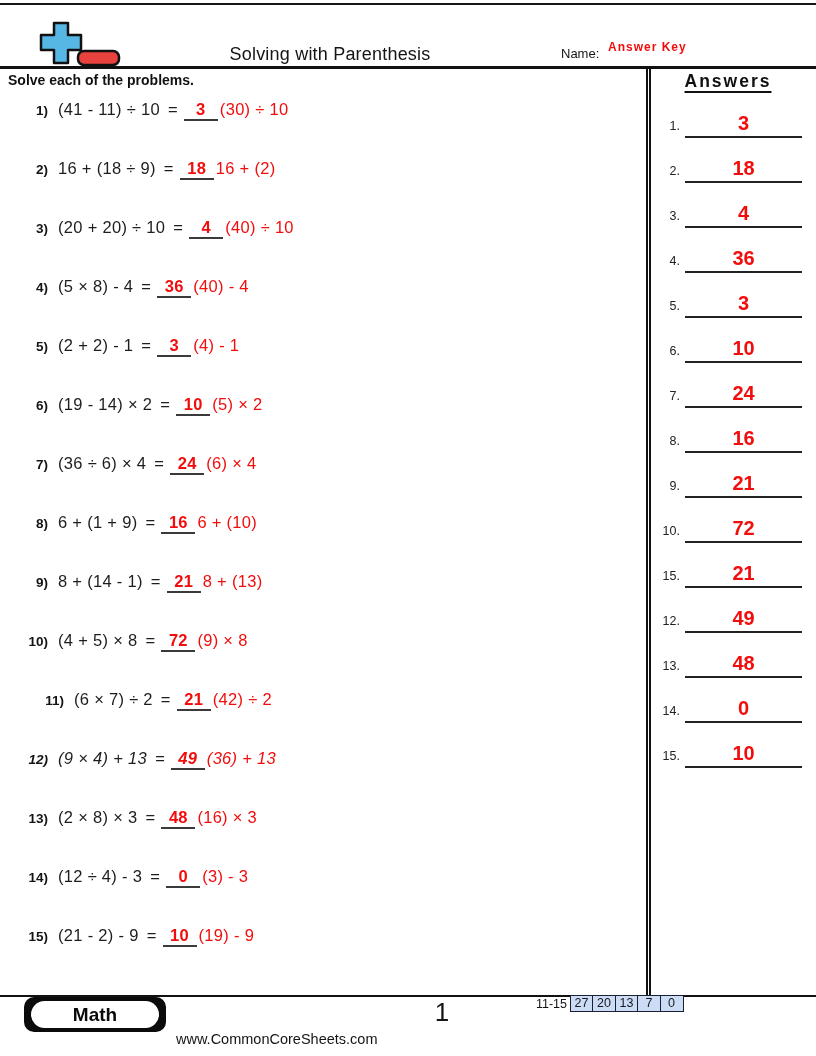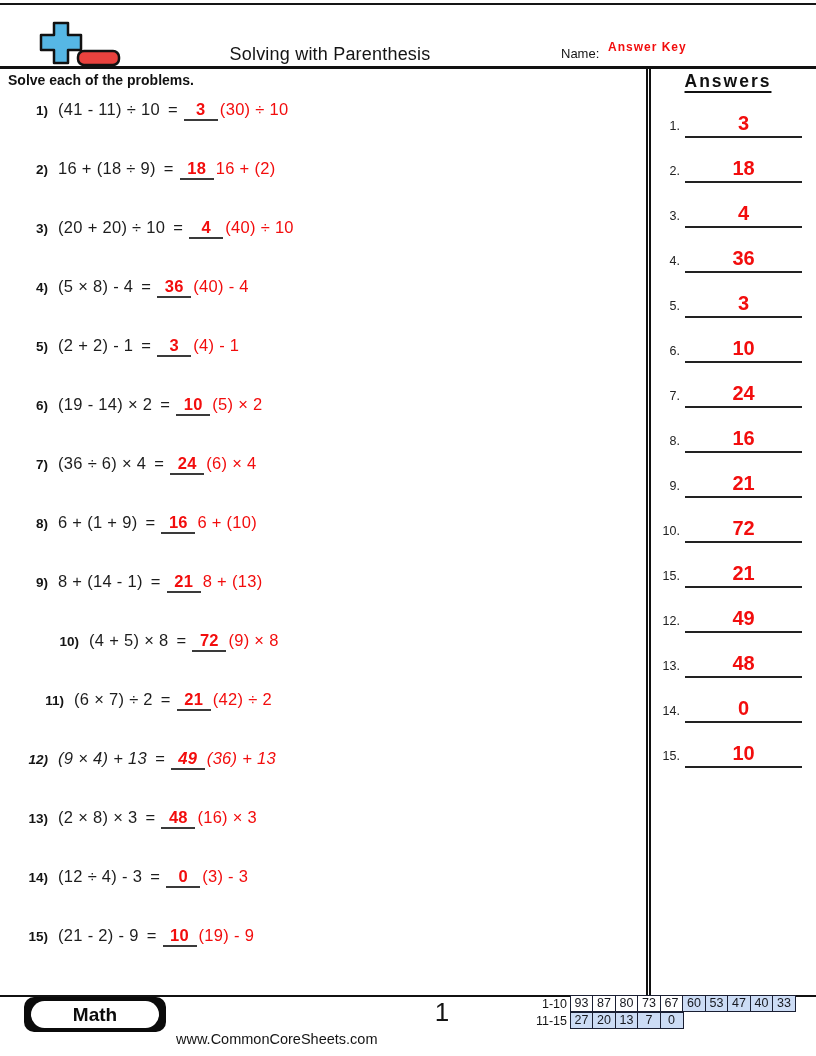--- a/index.html
+++ b/index.html
@@ -153,21 +153,21 @@
         <span class="pans">16</span>
         <span class="pstep">6 + (10)</span>
       </div>
       <div class="problem-row" style="top: 572px;">
         <span class="pnum">9)</span>
         <span class="peq">8 + (14 - 1)</span>
         <span class="peq equals">=</span>
         <span class="pans">21</span>
         <span class="pstep">8 + (13)</span>
       </div>
-      <div class="problem-row" style="top: 631px; padding-left: 31px;">
+      <div class="problem-row" style="top: 631px;">
         <span class="pnum">10)</span>
         <span class="peq">(4 + 5) × 8</span>
         <span class="peq equals">=</span>
         <span class="pans">72</span>
         <span class="pstep">(9) × 8</span>
       </div>
       <div class="problem-row" style="top: 690px; padding-left: 16px;">
         <span class="pnum">11)</span>
         <span class="peq">(6 × 7) ÷ 2</span>
         <span class="peq equals">=</span>
@@ -270,33 +270,20 @@
     </div>
 
   <div class="footer-rule"></div>
   <div class="subject-badge">
     <div class="subject-pill">Math</div>
   </div>
   <div class="website">www.CommonCoreSheets.com</div>
   <div class="page-number">1</div>
 
   <div class="score-table">
-    <div class="score-row">
-      <span class="score-label">1-10</span>
-    <span class="score-cell">93</span>
-        <span class="score-cell">87</span>
-        <span class="score-cell">80</span>
-        <span class="score-cell">73</span>
-        <span class="score-cell">67</span>
-        <span class="score-cell shaded">60</span>
-        <span class="score-cell shaded">53</span>
-        <span class="score-cell shaded">47</span>
-        <span class="score-cell shaded">40</span>
-        <span class="score-cell shaded">33</span>
-      </div>
     <div class="score-row">
       <span class="score-label">11-15</span>
     <span class="score-cell shaded">27</span>
         <span class="score-cell shaded">20</span>
         <span class="score-cell shaded">13</span>
         <span class="score-cell shaded">7</span>
         <span class="score-cell shaded">0</span>
       </div>
   </div>
 </div>

